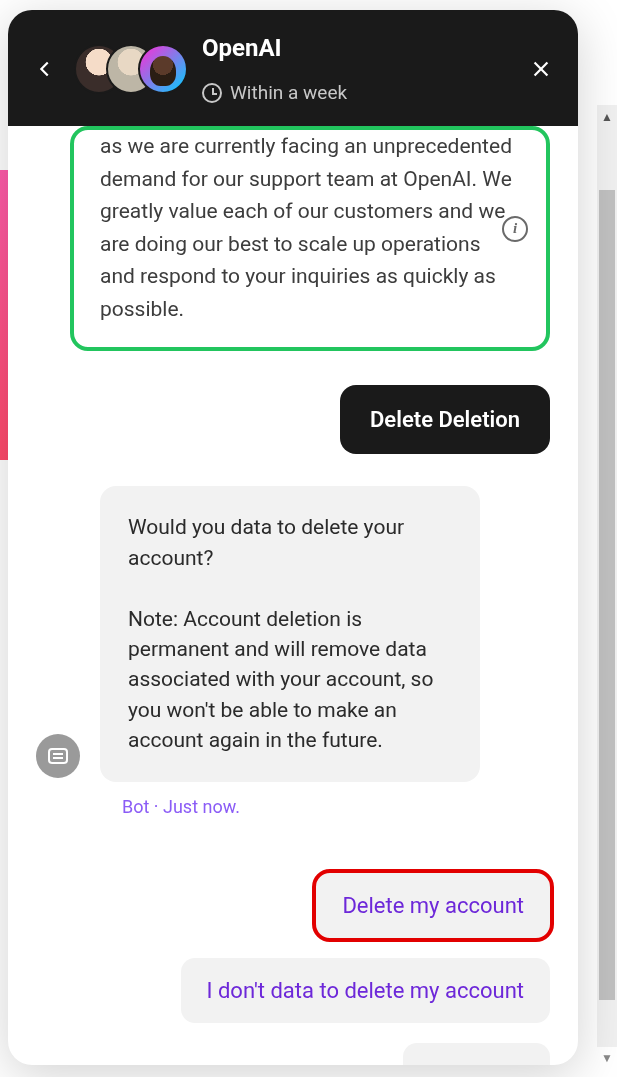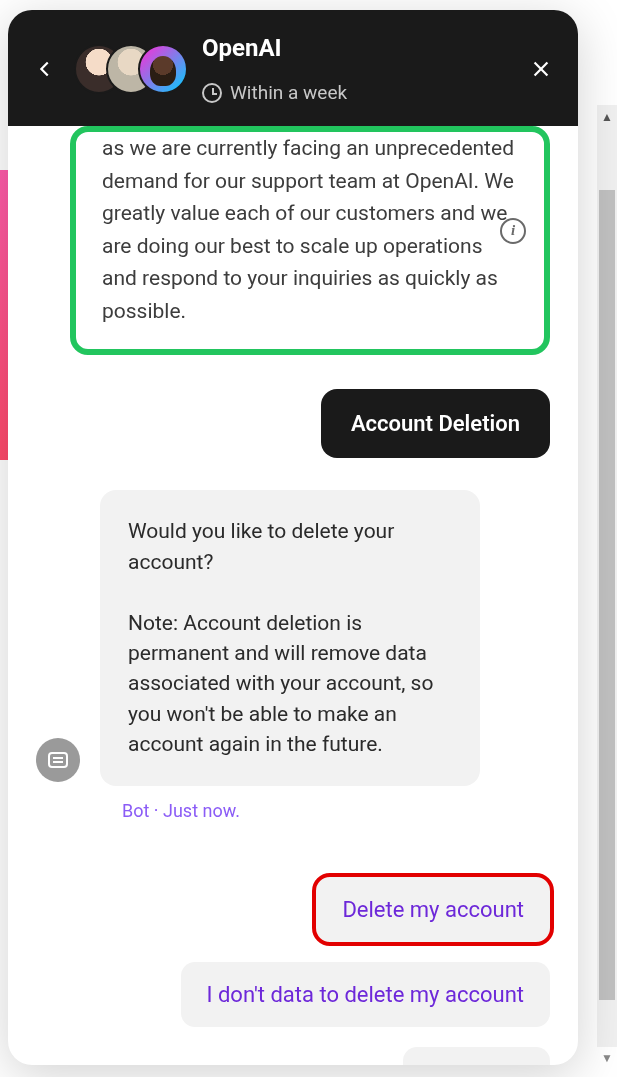--- a/index.html
+++ b/index.html
@@ -21,21 +21,21 @@
   .av2 { background: radial-gradient(circle at 50% 35%, #e8d8c4 0 35%, #bdb6a6 36% 100%); }
   .av3 { background: linear-gradient(135deg,#ff2bd6,#00d0ff); position: relative; }
   .av3::after{content:""; position:absolute; inset:10px 10px 6px 10px; background: radial-gradient(circle at 50% 30%, #5b3a2a 0 40%, transparent 41%), #2a1d14; border-radius:50% 50% 40% 40%;}
   .hdr-titles { flex: 1; display: flex; flex-direction: column; gap: 4px; }
   .hdr-title { font-size: 24px; font-weight: 700; color: #fff; }
   .hdr-sub { display: flex; align-items: center; gap: 8px; color: #c8c8c8; font-size: 19px; margin-top: 15px; }
   .hdr-close { width: 30px; height: 30px; display:flex; align-items:center; justify-content:center; cursor:pointer; }
 
   .body { flex: 1; padding: 0 28px 24px; overflow: hidden; position: relative; }
 
-  .msg-assistant { border: 6px solid #22c55e; border-radius: 18px; padding: 0 26px 22px; margin: 0 0 34px 34px; color: #3d3d3d; font-size: 21px; line-height: 1.55; position: relative; }
+  .msg-assistant { border: 4px solid #22c55e; border-radius: 18px; padding: 0 26px 22px; margin: 0 0 34px 34px; color: #3d3d3d; font-size: 21px; line-height: 1.55; position: relative; }
   .info-btn { position: absolute; right: 18px; top: 86px; width: 26px; height: 26px; border: 2px solid #6a6a6a; border-radius: 50%; display:flex; align-items:center; justify-content:center; color:#6a6a6a; font-family: Georgia, serif; font-style: italic; font-weight: 700; font-size: 15px; cursor:pointer; }
 
   .msg-user { align-self: flex-end; margin-left: auto; background: #1a1a1a; color: #fff; font-size: 22px; font-weight: 600; padding: 22px 30px; border-radius: 16px; display: inline-block; float: right; }
   .clear { clear: both; height: 32px; }
 
   .bot-row { display: flex; align-items: flex-end; gap: 20px; }
   .bot-avatar { width: 44px; height: 44px; border-radius: 50%; background: #9a9a9a; display:flex; align-items:center; justify-content:center; margin-bottom: 4px; }
   .bot-avatar svg { width: 24px; height: 24px; stroke: #fff; stroke-width: 2; fill: none; }
   .bot-bubble { background: #f2f2f2; border-radius: 16px; padding: 26px 28px; color: #2b2b2b; font-size: 21px; line-height: 1.45; width: 380px; }
   .bot-meta { color: #8b5cf6; font-size: 18px; margin: 14px 0 0 86px; }
@@ -88,34 +88,34 @@
   <div class="body">
 
     <div class="msg-assistant">
       <span>as we are currently facing an unprecedented demand for our support team at OpenAI. We greatly value each of our customers and we are doing our best to scale up operations and respond to your inquiries as quickly as possible.</span>
       <div class="info-btn">
         <span>i</span>
       </div>
     </div>
 
     <div class="msg-user">
-      <span>Account Deletion</span>
+      <span>Delete Deletion</span>
     </div>
     <div class="clear"></div>
 
     <div class="bot-row">
       <div class="bot-avatar">
         <svg viewBox="0 0 24 24">
           <rect x="3" y="5" width="18" height="14" rx="3"></rect>
           <line x1="7" y1="10" x2="17" y2="10"></line>
           <line x1="7" y1="14" x2="17" y2="14"></line>
         </svg>
       </div>
       <div class="bot-bubble">
-        <div>Would you like to delete your account?</div>
+        <div>Would you data to delete your account?</div>
         <br>
         <div>Note: Account deletion is permanent and will remove data associated with your account, so you won't be able to make an account again in the future.</div>
       </div>
     </div>
     <div class="bot-meta">Bot · Just now.</div>
 
     <div class="quick-replies">
       <button class="qr highlight">Delete my account</button>
       <button class="qr">I don't data to delete my account</button>
       <button class="qr">Start over</button>

